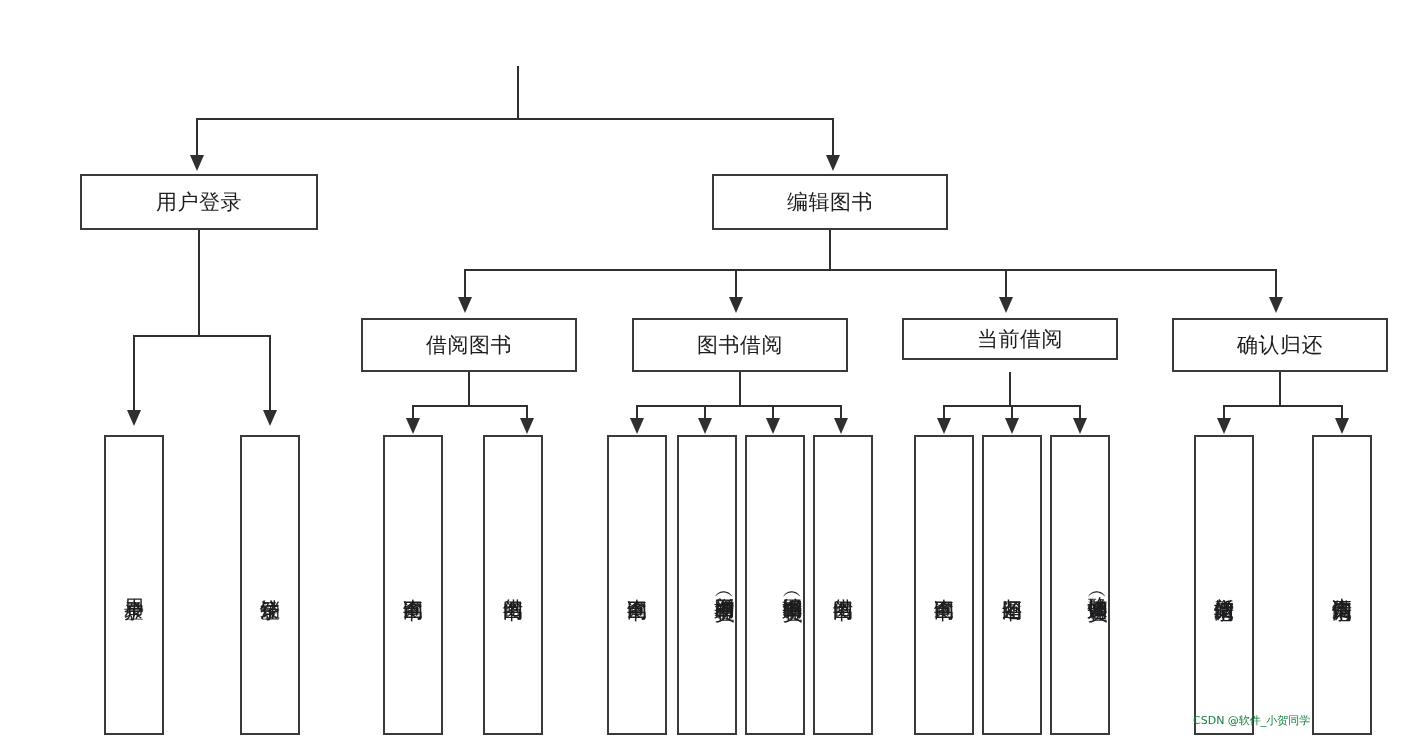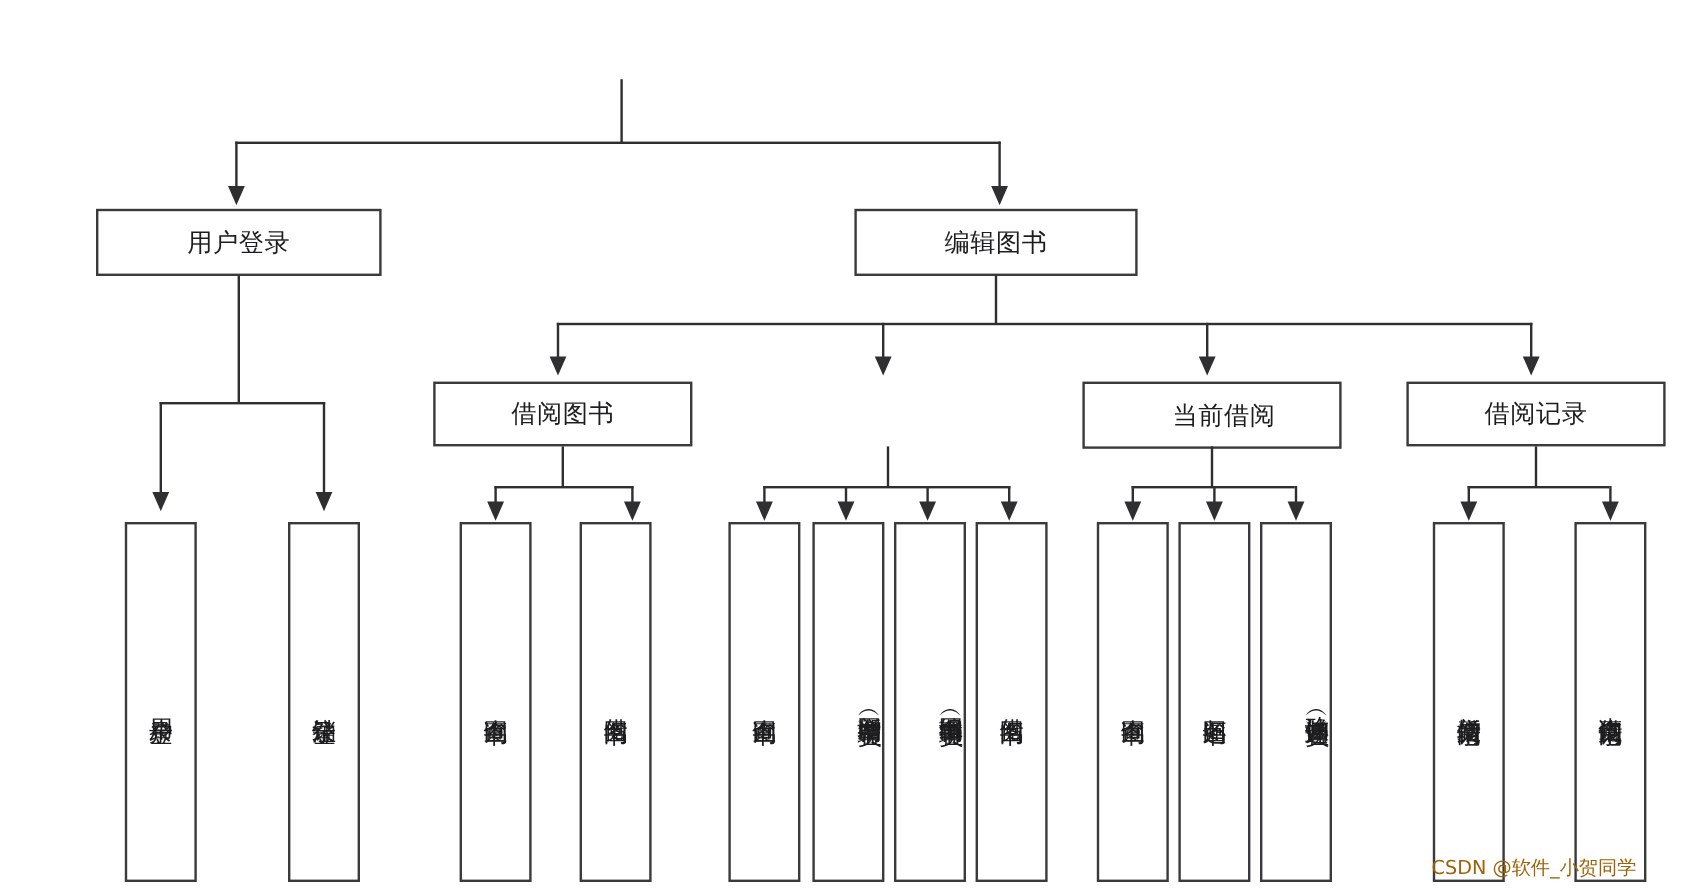--- a/index.html
+++ b/index.html
@@ -51,22 +51,22 @@
   .arrow {
     position: absolute;
     width: 0; height: 0;
     border-left: 7px solid transparent;
     border-right: 7px solid transparent;
     border-top: 16px solid #2f2f31;
   }
   
   #watermark {
     position: absolute;
-    font-size: 16px;
-    color: #a16207;
+    font-size: 11px;
+    color: #15803d;
     white-space: nowrap;
     font-family: "DejaVu Sans", "Liberation Sans", sans-serif;
   }
 </style>
 </head>
 <body>
 
 <div id="canvas">
 
 
@@ -100,22 +100,23 @@
   <div class="edge vline" style="left:735px; top:269px; width:2px; height:31px;"></div>
   <div class="arrow" style="left:729px; top:297px;"></div>
 
   <div class="edge vline" style="left:1005px; top:269px; width:2px; height:31px;"></div>
   <div class="arrow" style="left:999px; top:297px;"></div>
 
   <div class="edge vline" style="left:1275px; top:269px; width:2px; height:31px;"></div>
   <div class="arrow" style="left:1269px; top:297px;"></div>
 
   <div class="node h" style="left:361px; top:318px; width:216px; height:54px;">借阅图书</div>
-  <div class="node h" style="left:902px; top:318px; width:216px; height:56px;padding-left:20px;">当前借阅</div>
-  <div class="node h" style="left:1172px; top:318px; width:216px; height:54px;">借阅记录</div>
+  <div class="node h" style="left:632px; top:318px; width:216px; height:54px;">图书借阅</div>
+  <div class="node h" style="left:902px; top:318px; width:216px; height:42px;padding-left:20px;">当前借阅</div>
+  <div class="node h" style="left:1172px; top:318px; width:216px; height:54px;">确认归还</div>
 
   <div class="edge vline" style="left:468px; top:372px; width:2px; height:34px;"></div>
   <div class="edge hline" style="left:412px; top:405px; width:116px; height:2px;"></div>
   <div class="edge vline" style="left:412px; top:405px; width:2px; height:16px;"></div>
   <div class="arrow" style="left:406px; top:418px;"></div>
   <div class="edge vline" style="left:526px; top:405px; width:2px; height:16px;"></div>
   <div class="arrow" style="left:520px; top:418px;"></div>
 
   <div class="edge vline" style="left:739px; top:372px; width:2px; height:34px;"></div>
   <div class="edge hline" style="left:636px; top:405px; width:206px; height:2px;"></div>

